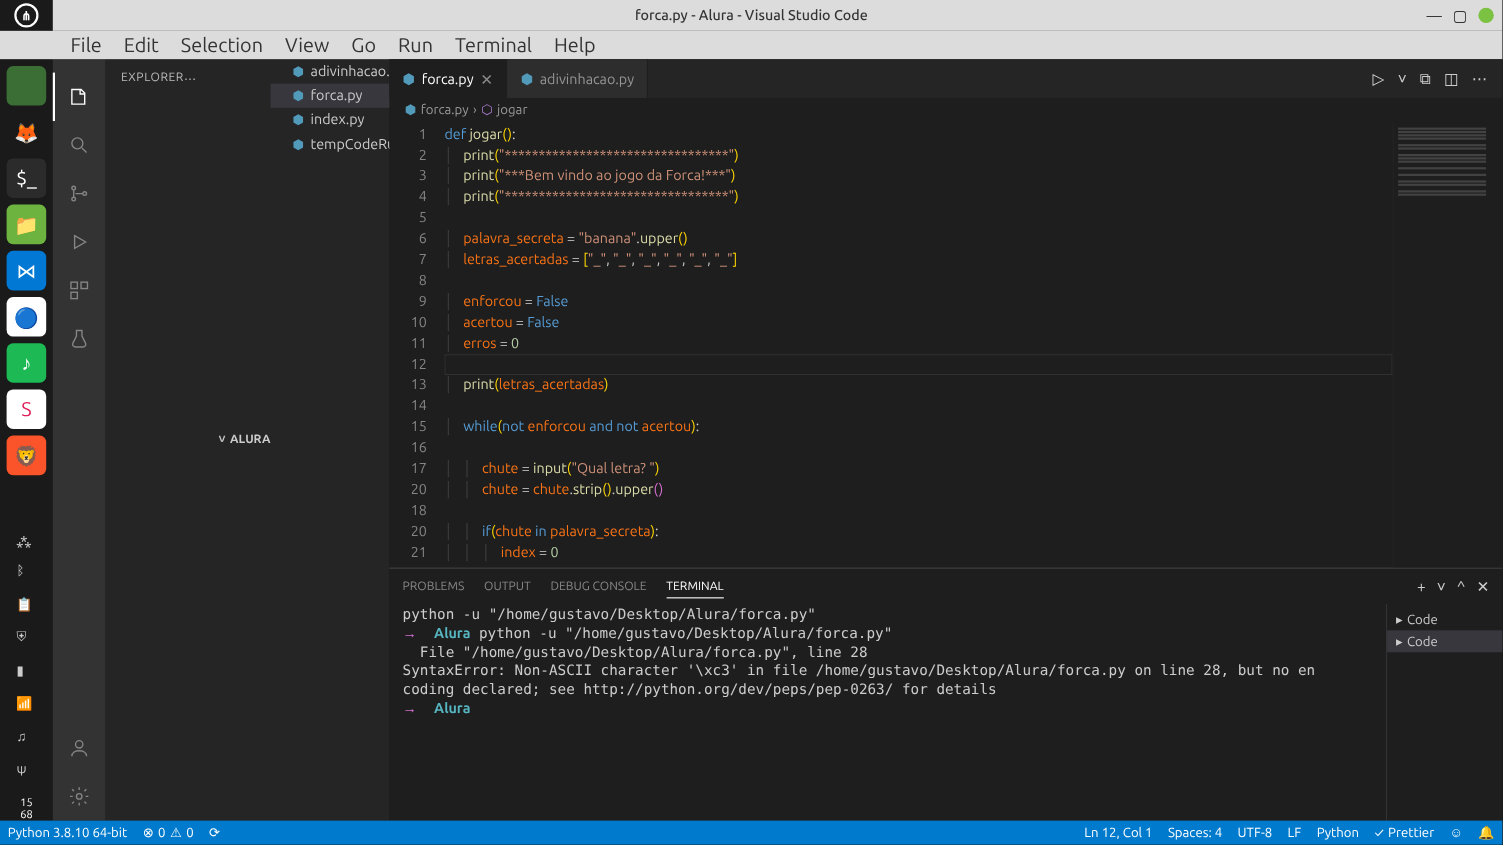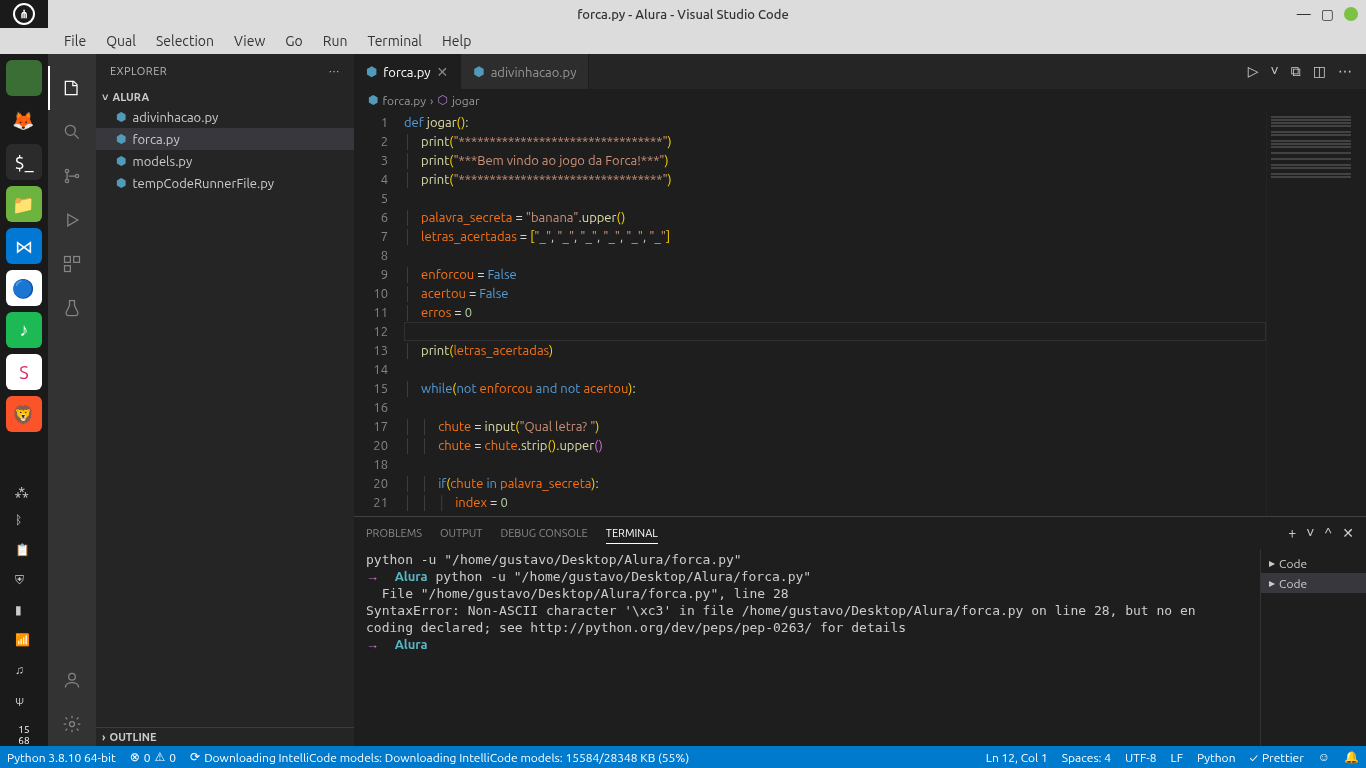--- a/index.html
+++ b/index.html
@@ -4,34 +4,34 @@
 <style>
 *{margin:0;padding:0;box-sizing:border-box;font-family:'Ubuntu','Segoe UI',sans-serif}
 body{width:1366px;height:768px;overflow:hidden;background:#1e1e1e;color:#ccc;display:flex;flex-direction:column}
 .titlebar{height:28px;background:#dcdcdc;display:flex;align-items:center;position:relative;color:#333;font-size:13px}
 .titlebar-logo{width:48px;height:28px;background:#1a1a1a;display:flex;align-items:center;justify-content:center;color:#fff;border-radius:0}
 .titlebar-logo-circle{width:22px;height:22px;border:2px solid #fff;border-radius:50%;display:flex;align-items:center;justify-content:center;font-weight:bold;font-size:11px}
 .titlebar-title{position:absolute;left:50%;transform:translateX(-50%);font-weight:500}
 .titlebar-controls{position:absolute;right:8px;display:flex;gap:10px;align-items:center}
 .titlebar-controls span{cursor:pointer;font-size:14px}
 .tbc-close{width:14px;height:14px;background:#7bc142;border-radius:50%}
-.menubar{height:26px;background:#dcdcdc;display:flex;align-items:center;padding-left:56px;gap:4px;color:#333;font-size:14px}
+.menubar{height:26px;background:#dcdcdc;display:flex;align-items:center;padding-left:56px;gap:4px;color:#333;font-size:18px}
 .menubar span{padding:3px 8px;cursor:pointer}
 .main{flex:1;display:flex;min-height:0}
 .os-dock{width:48px;background:#1a1a1a;display:flex;flex-direction:column;align-items:center;padding-top:6px;gap:6px}
 .dock-item{width:36px;height:36px;border-radius:6px;display:flex;align-items:center;justify-content:center;font-size:18px;cursor:pointer;color:#fff}
 .dock-sep{flex:1}
 .dock-small{width:18px;height:18px;font-size:12px;color:#ccc;margin:3px 0}
 .dock-clock{font-size:10px;color:#fff;text-align:center;line-height:1.1;margin-top:4px}
 .activity-bar{width:48px;background:#333;display:flex;flex-direction:column;align-items:center;padding-top:12px}
 .activity-item{width:48px;height:44px;display:flex;align-items:center;justify-content:center;cursor:pointer;color:#858585;position:relative}
 .activity-item.active{color:#fff}
 .activity-item.active::before{content:'';position:absolute;left:0;top:0;bottom:0;width:2px;background:#fff}
 .activity-sep{flex:1}
-.sidebar{width:258px;background:#252526;display:flex;flex-direction:column;font-size:13px}
+.sidebar{width:258px;background:#252526;display:flex;font-size:13px}
 .sidebar-header{height:34px;display:flex;align-items:center;justify-content:space-between;padding:0 14px;color:#bbb;font-size:11px;letter-spacing:0.5px}
 .sidebar-section{padding:3px 0;color:#ccc;font-size:11px;font-weight:600;padding-left:6px;display:flex;align-items:center;cursor:pointer}
 .file-item{height:22px;display:flex;align-items:center;padding-left:20px;gap:6px;cursor:pointer;font-size:13px}
 .file-item.active{background:#37373d}
 .file-icon{color:#519aba;font-size:12px}
 .outline-section{margin-top:auto;border-top:1px solid #3c3c3c}
 .editor-area{flex:1;display:flex;flex-direction:column;background:#1e1e1e;min-width:0}
 .tabs{height:35px;background:#252526;display:flex;align-items:center}
 .tab{height:35px;display:flex;align-items:center;padding:0 12px;gap:6px;font-size:13px;cursor:pointer;background:#2d2d2d;color:#969696;border-right:1px solid #1e1e1e}
 .tab.active{background:#1e1e1e;color:#fff}
@@ -83,21 +83,21 @@
   <div class="titlebar-title">forca.py - Alura - Visual Studio Code</div>
   <div class="titlebar-controls">
     <span>—</span>
     <span>▢</span>
     <span class="tbc-close"></span>
   </div>
 </div>
 
 <div class="menubar" id="menubar">
     <span>File</span>
-    <span>Qual</span>
+    <span>Edit</span>
     <span>Selection</span>
     <span>View</span>
     <span>Go</span>
     <span>Run</span>
     <span>Terminal</span>
     <span>Help</span>
   </div>
 
 <div class="main">
 
@@ -188,21 +188,21 @@
         <div class="file-item">
           <span class="file-icon">⬢</span>
           <span>adivinhacao.py</span>
         </div>
         <div class="file-item active">
           <span class="file-icon">⬢</span>
           <span>forca.py</span>
         </div>
         <div class="file-item">
           <span class="file-icon">⬢</span>
-          <span>models.py</span>
+          <span>index.py</span>
         </div>
         <div class="file-item">
           <span class="file-icon">⬢</span>
           <span>tempCodeRunnerFile.py</span>
         </div>
       </div>
     <div class="outline-section">
       <div class="sidebar-section">
         <span style="margin-right:4px">›</span>
         <span>OUTLINE</span>
@@ -323,21 +323,20 @@
         <span>Python 3.8.10 64-bit</span>
       </div>
     <div class="status-item">
       <span>⊗</span>
         <span>0</span>
       <span>⚠</span>
         <span>0</span>
     </div>
     <div class="status-item">
       <span>⟳</span>
-      <span>Downloading IntelliCode models: Downloading IntelliCode models: 15584/28348 KB (55%)</span>
     </div>
   </div>
   <div class="status-right">
     <div class="status-item">
         <span>Ln 12, Col 1</span>
       </div>
     <div class="status-item">
         <span>Spaces: 4</span>
       </div>
     <div class="status-item">

